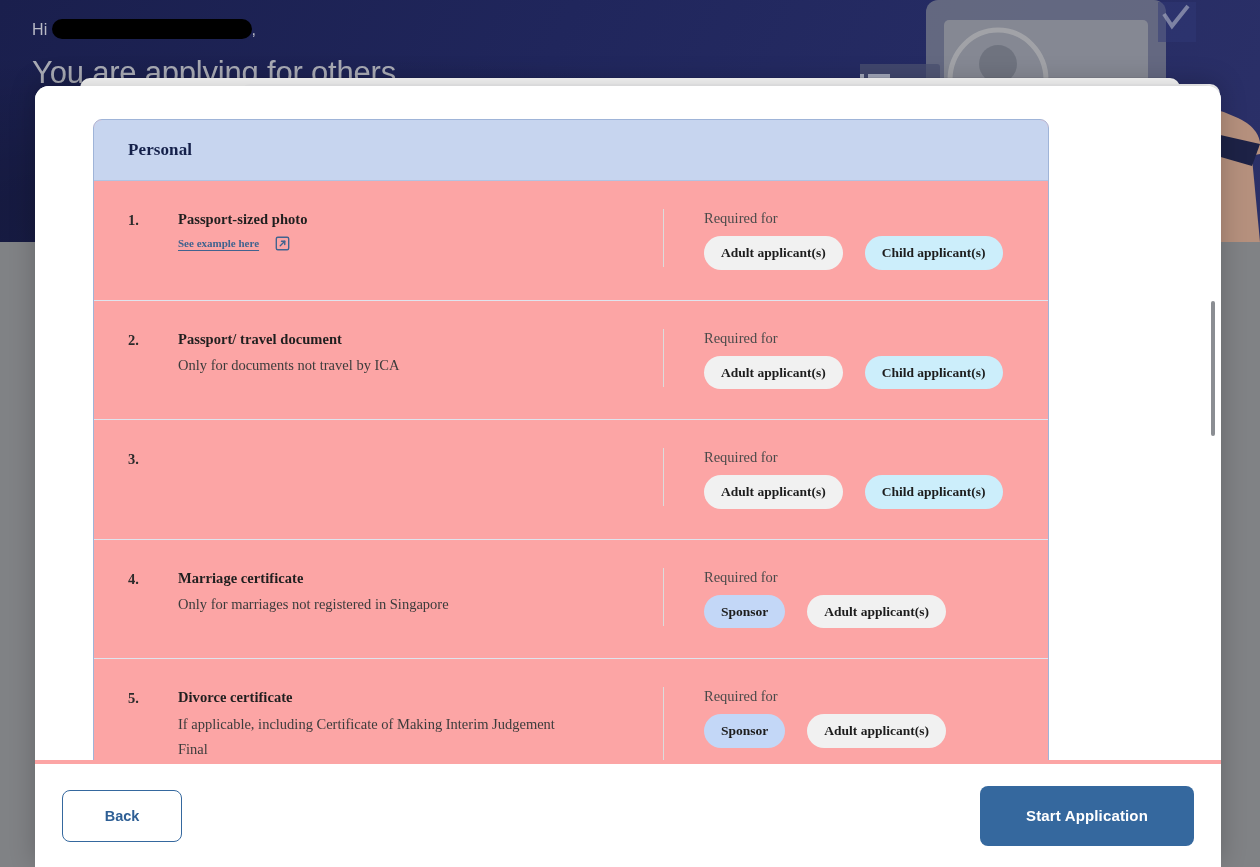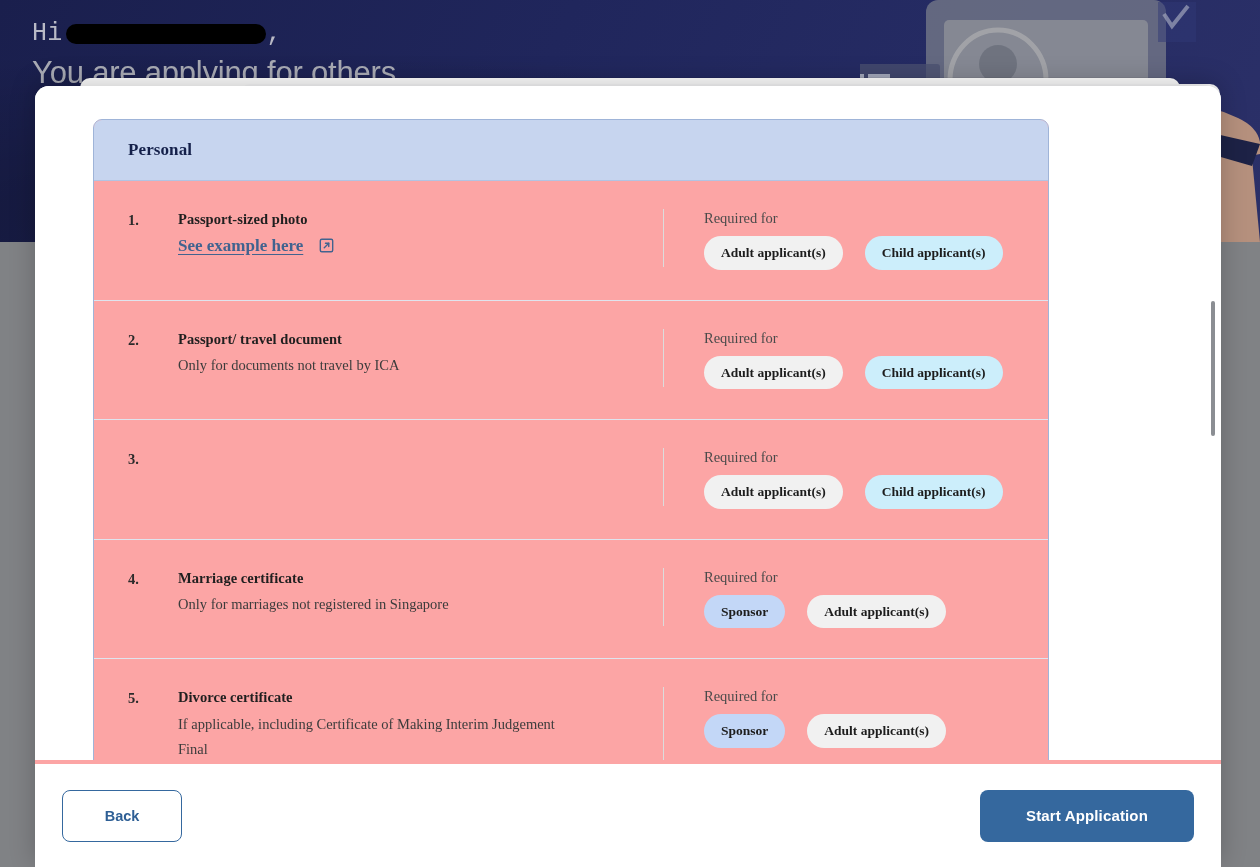--- a/index.html
+++ b/index.html
@@ -29,24 +29,23 @@
   }
 
   #hero-vignette {
     position: absolute; inset: 0;
     background: radial-gradient(ellipse at 20% 90%, rgba(0,0,0,0.28) 0%, rgba(0,0,0,0) 55%);
   }
 
   #hero-greeting {
     position: absolute;
     left: 32px; top: 19px;
-    font-size: 25px;
+    font-size: 16px;
     color: #b9bac6;
     letter-spacing: .2px;
-    font-family: Liberation Mono, monospace;
   }
   #hero-name-redaction {
     display: inline-block;
     width: 200px;
     height: 20px;
     border-radius: 11px;
     background: #000;
     vertical-align: -4px;
     margin-left: 4px;
   }
@@ -166,21 +165,21 @@
     color: #3c3c3c;
     line-height: 1.72;
     margin-top: 3px;
     max-width: 400px;
   }
   .document-example-link {
     display: inline-flex;
     align-items: center;
     gap: 16px;
     margin-top: 5px;
-    font-size: 17px;
+    font-size: 11px;
     font-weight: bold;
     color: #41638f;
     text-decoration: underline;
     text-underline-offset: 3px;
     cursor: pointer;
   }
   .external-link-icon { display: inline-block; width: 15px; height: 15px; }
 
   .document-row-right {
     flex: 1 1 auto;
@@ -241,21 +240,21 @@
     background: #fff;
     color: #2b5party;
     color: #2e5f95;
     font-size: 14.5px;
     font-weight: bold;
     cursor: pointer;
     font-family: "Liberation Sans", sans-serif;
   }
   #start-application-button {
     min-width: 214px;
-    height: 52px;
+    height: 60px;
     border: none;
     border-radius: 8px;
     background: #35689e;
     color: #ffffff;
     font-size: 15px;
     font-weight: bold;
     cursor: pointer;
     font-family: "Liberation Sans", sans-serif;
     letter-spacing: .15px;
     margin-left: 40px;

